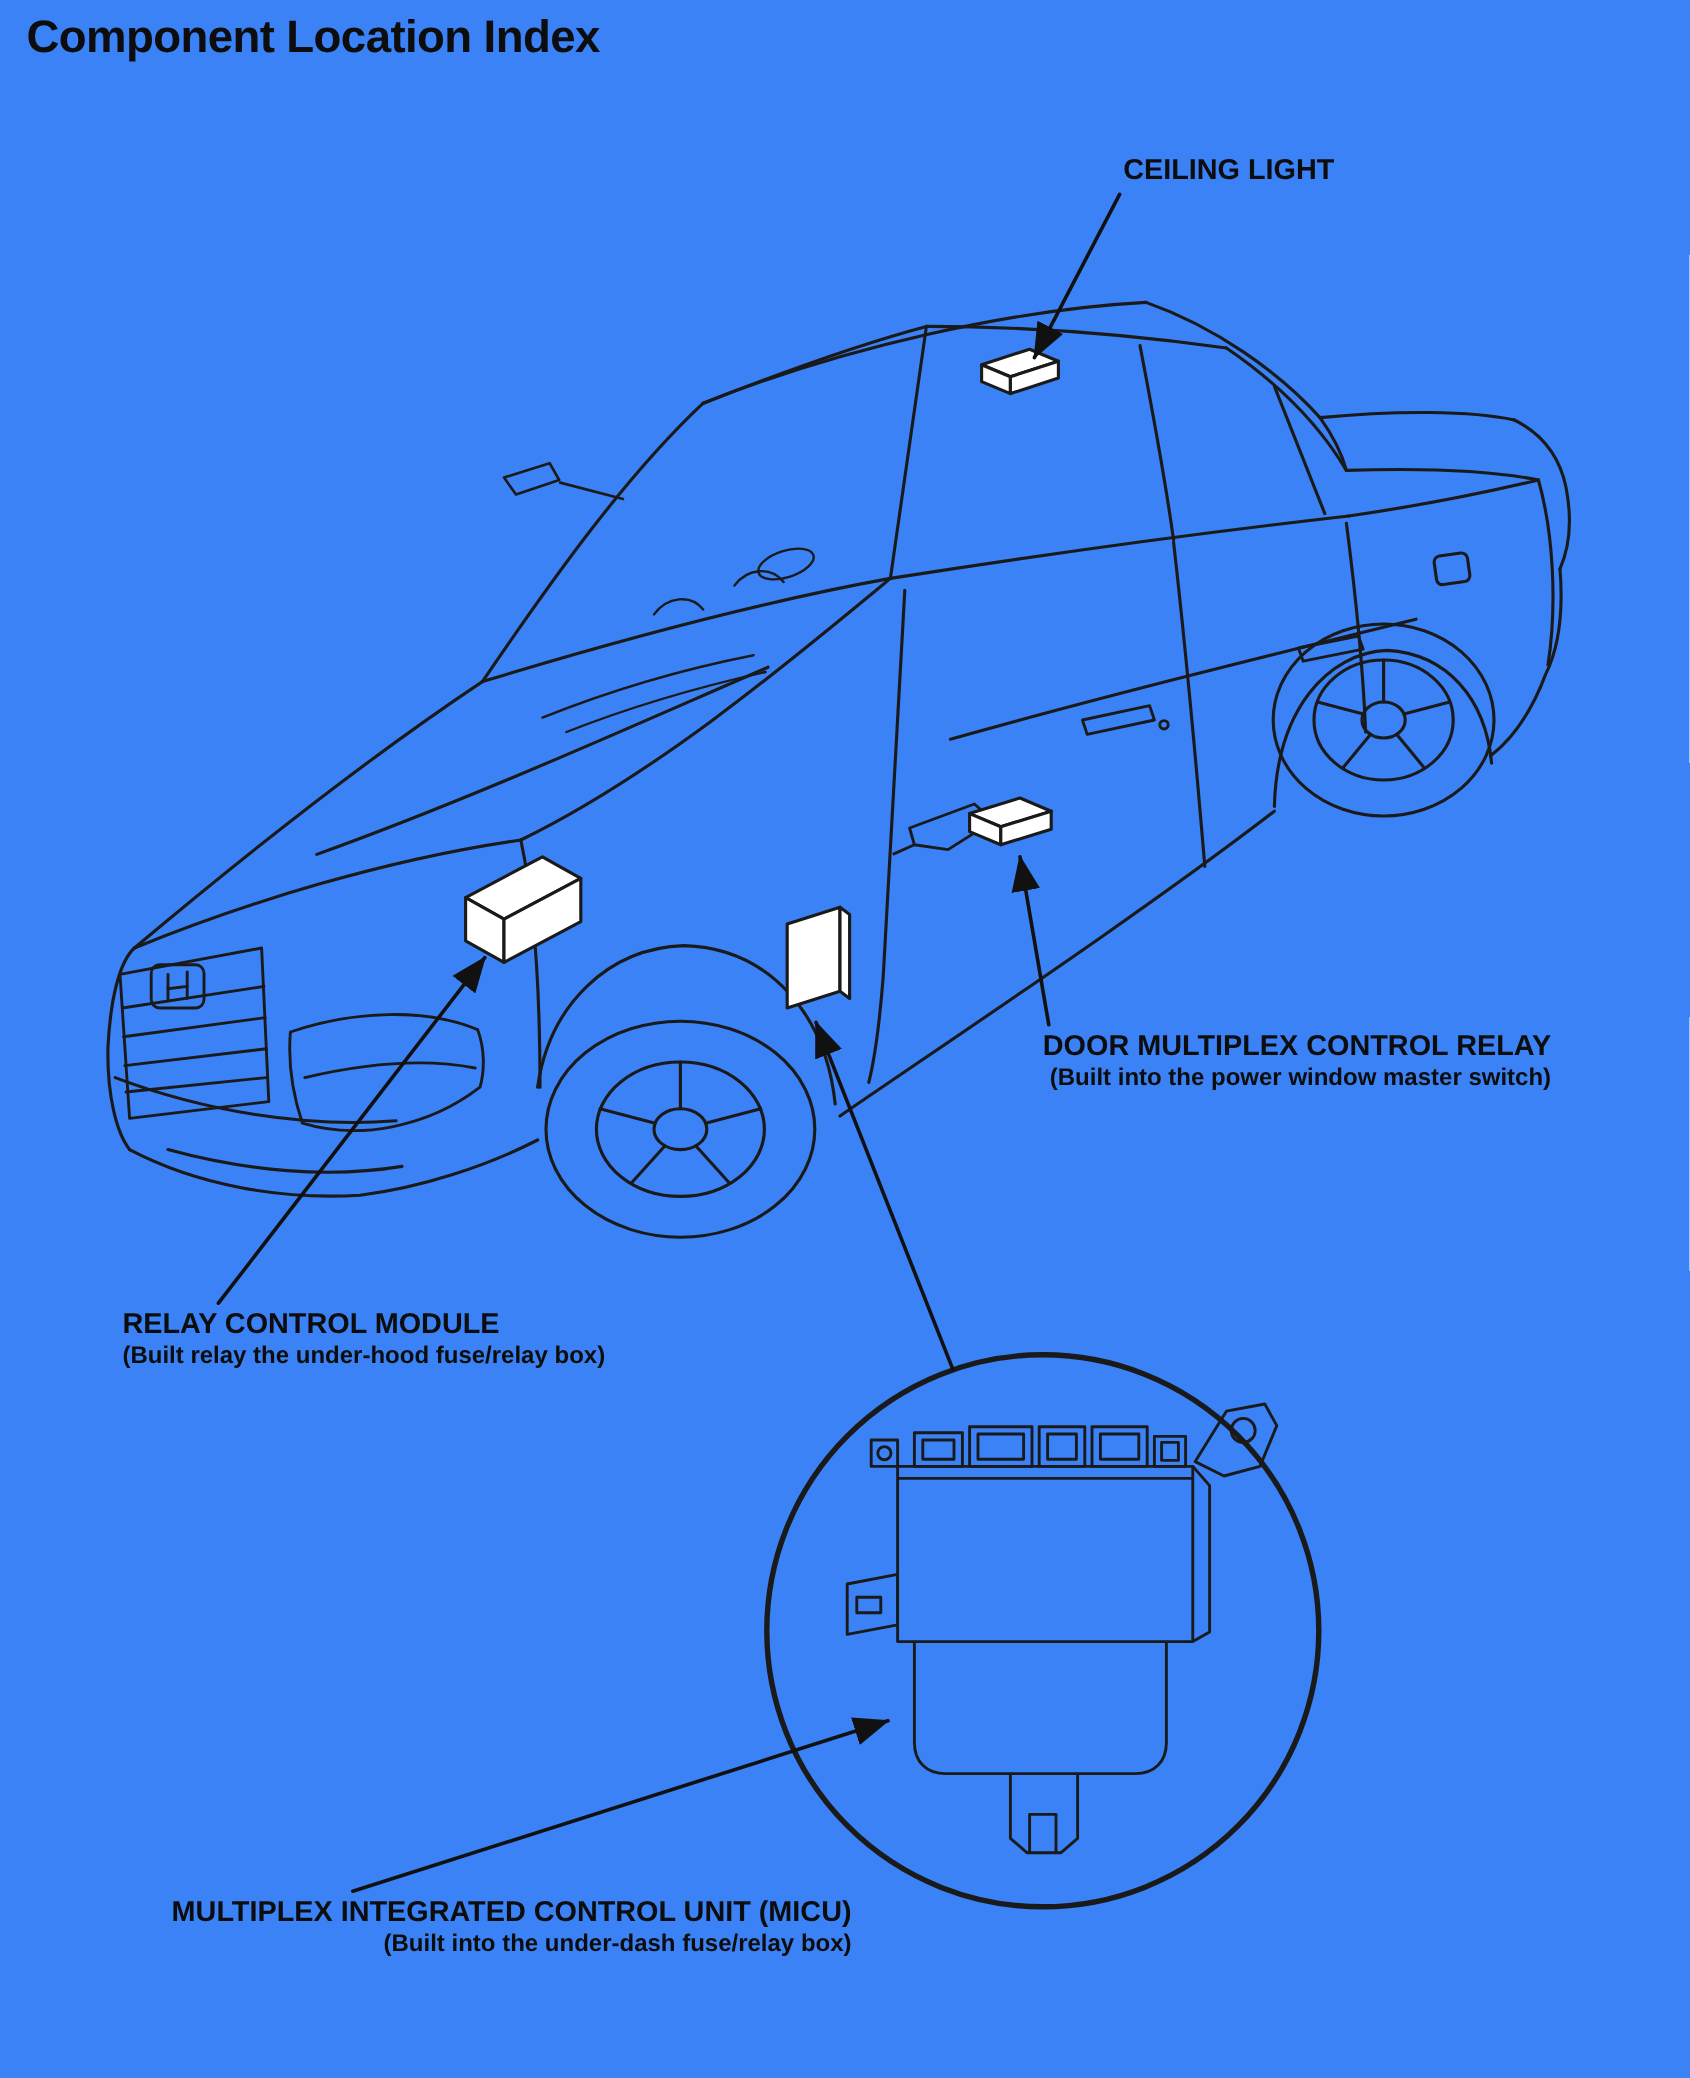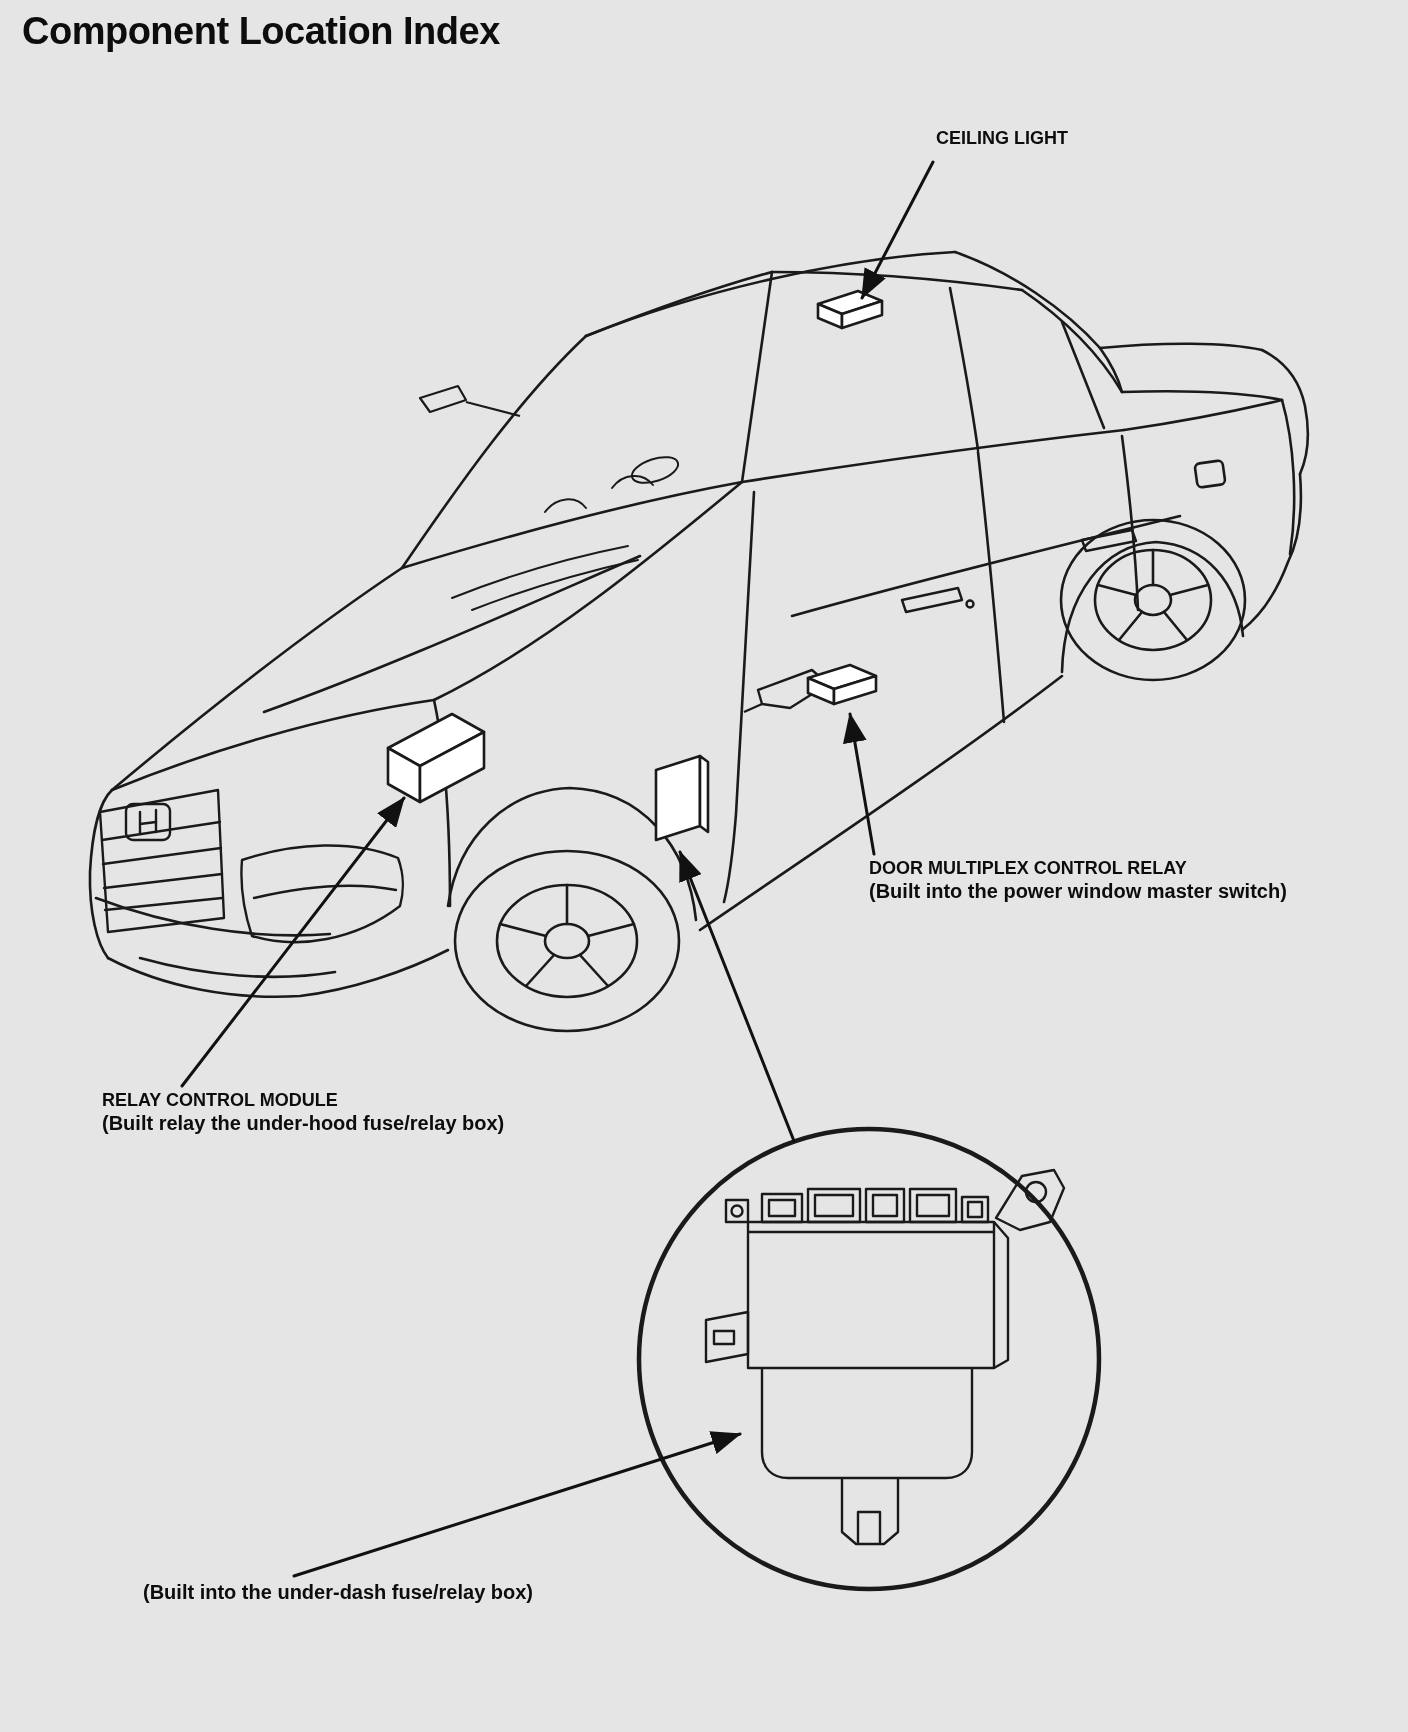--- a/index.html
+++ b/index.html
@@ -1,26 +1,26 @@
 <!DOCTYPE html>
 <html><head>
 <meta charset="utf-8">
 <style>
   html,body{margin:0;padding:0;background:#ffffff;}
   .sheet{
-    position:relative;width:1408px;height:1732px;background:#e5e5e5;
+    position:relative;width:1408px;height:1732px;background:#3b82f6;
     font-family:"Liberation Sans",sans-serif;color:#0d0d0d;overflow:hidden;
   }
   .title{
     position:absolute;left:22px;top:10px;margin:0;
     font-size:38px;font-weight:bold;letter-spacing:-0.5px;white-space:nowrap;
   }
   svg.diagram{position:absolute;left:0;top:0;width:1408px;height:1732px;}
   .callout{position:absolute;}
-  .c-label{font-size:18px;font-weight:bold;white-space:nowrap;line-height:1.15;}
+  .c-label{font-size:24px;font-weight:bold;white-space:nowrap;line-height:1.15;}
   .c-note{font-size:20px;font-weight:bold;white-space:nowrap;line-height:1.15;margin-top:1px;text-align:right;}
 </style>
 </head>
 <body>
 
 <div class="sheet">
 
   <h1 class="title">Component Location Index</h1>
 
   <svg class="diagram" viewBox="0 0 1408 1732">
@@ -217,16 +217,17 @@
     <div class="c-label">DOOR MULTIPLEX CONTROL RELAY</div>
     <div class="c-note">(Built into the power window master switch)</div>
   </div>
 
   <div class="callout" style="left:102px;top:1090px;">
     <div class="c-label">RELAY CONTROL MODULE</div>
     <div class="c-note">(Built relay the under-hood fuse/relay box)</div>
   </div>
 
   <div class="callout" style="left:143px;top:1580px;">
+    <div class="c-label">MULTIPLEX INTEGRATED CONTROL UNIT (MICU)</div>
     <div class="c-note">(Built into the under-dash fuse/relay box)</div>
   </div>
 
 </div>
 
 </body></html>

